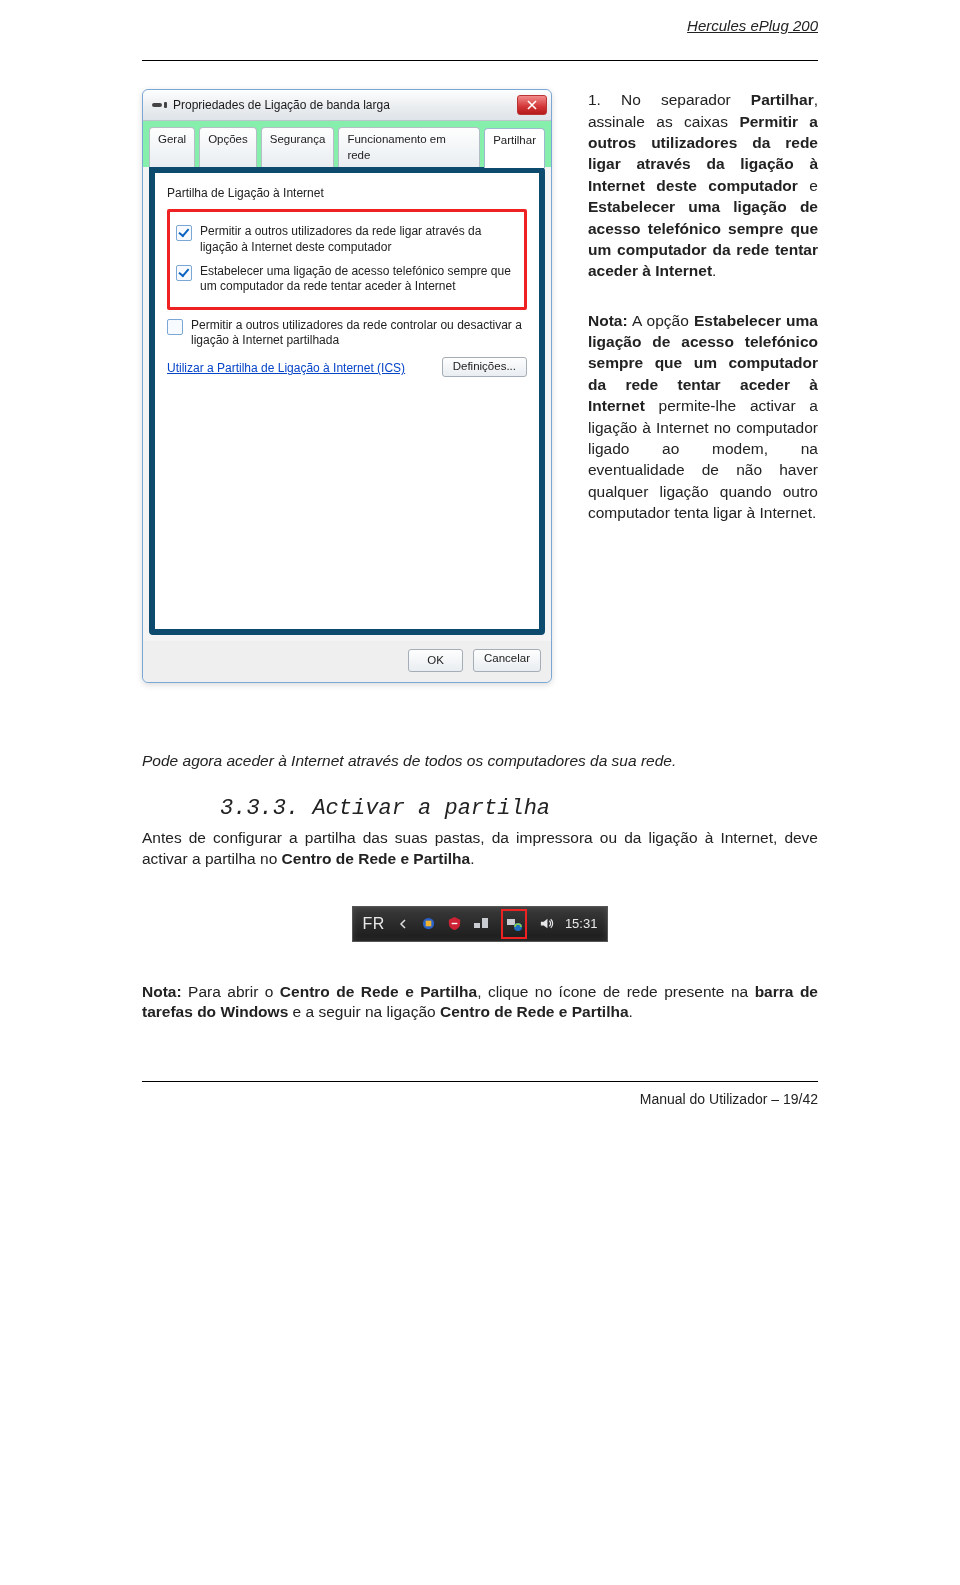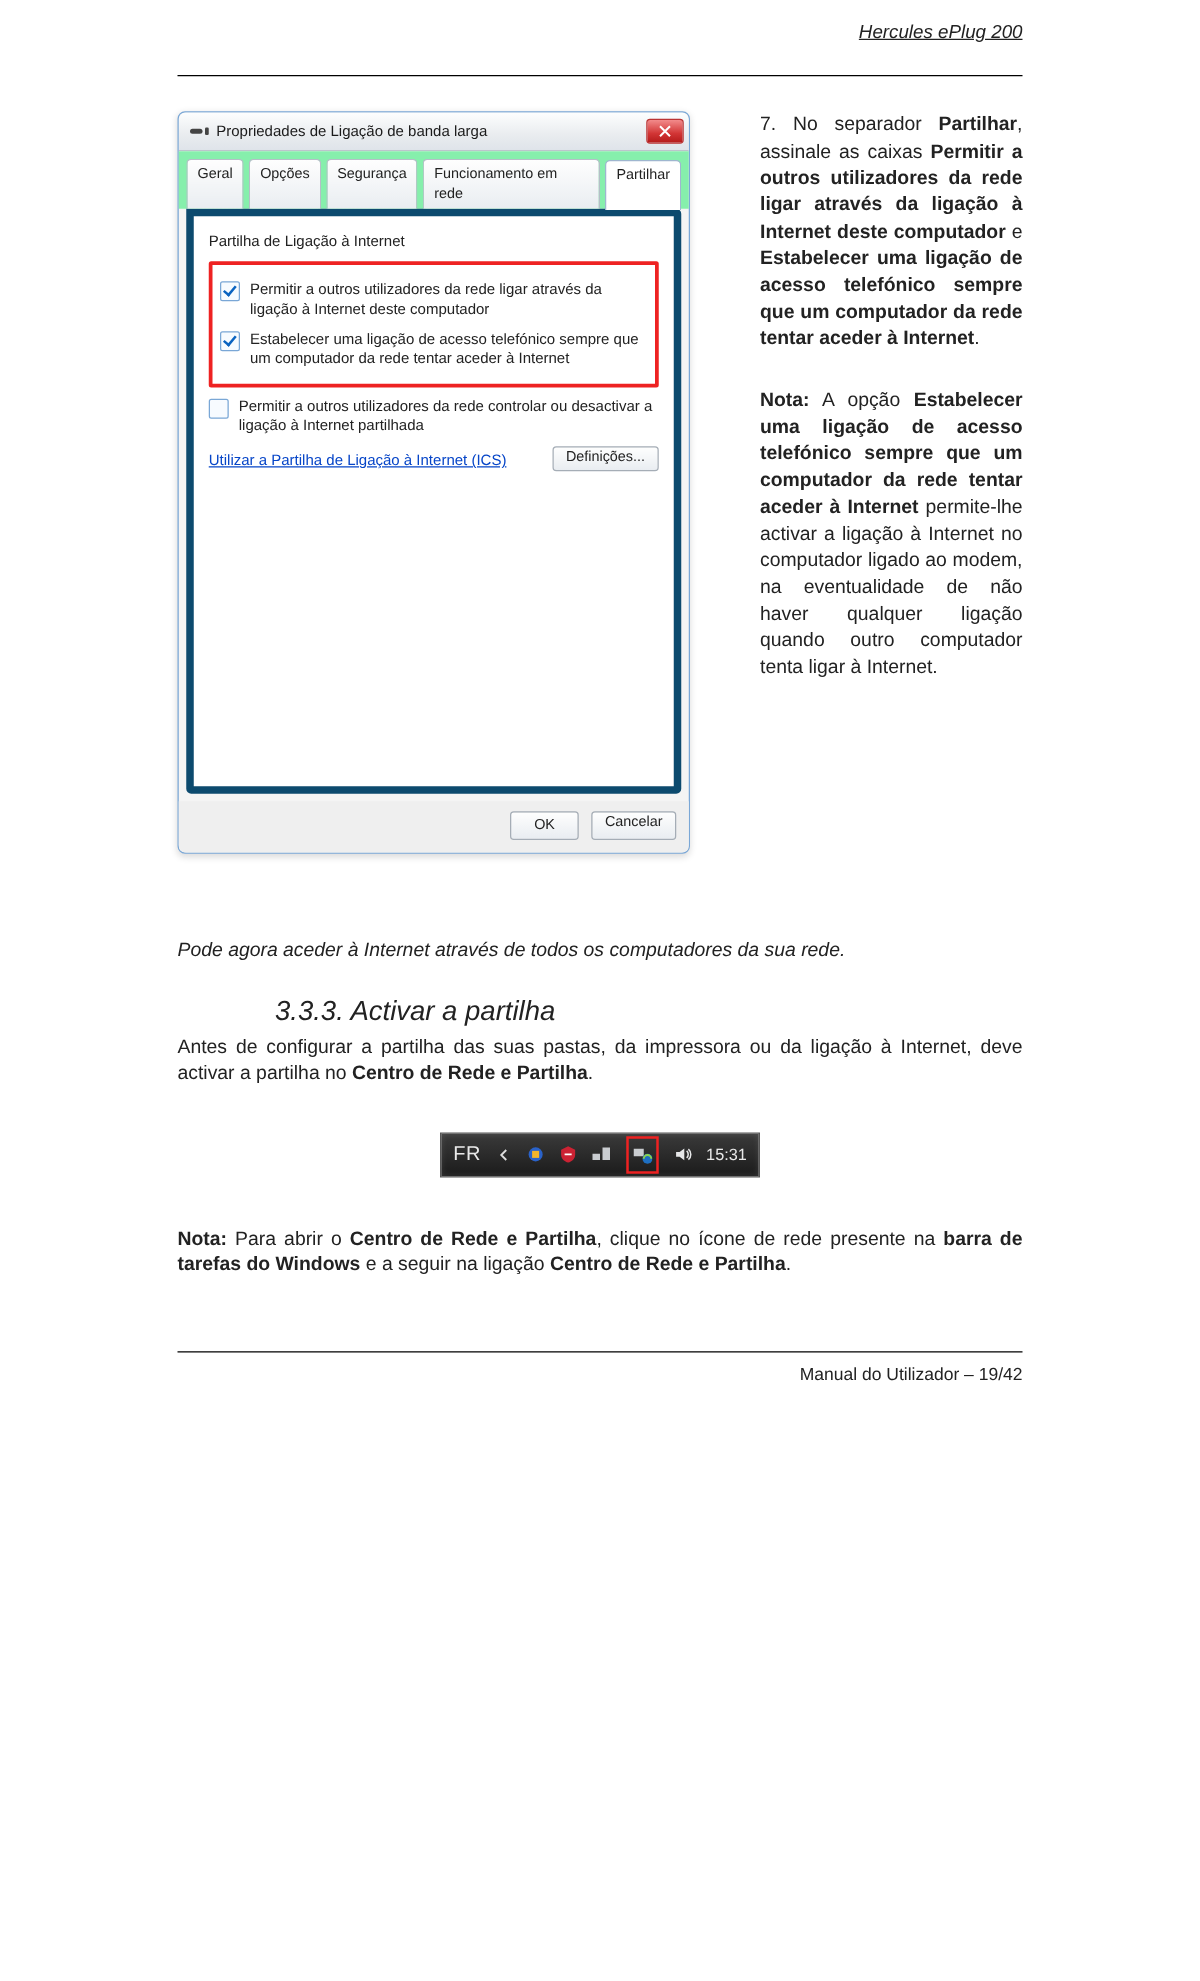--- a/index.html
+++ b/index.html
@@ -1,19 +1,19 @@
 <!DOCTYPE html>
 <html><head>
 <meta charset="utf-8">
 <style>
 body{margin:0;font-family:Arial,Helvetica,sans-serif;background:#fff;color:#222;font-size:15px;line-height:1.35}
 .page{width:768px;min-height:1585px;margin:0 auto;position:relative;box-sizing:border-box;padding:16px 46px 40px}
 .header-title{text-align:right;font-style:italic;font-size:15px;text-decoration:underline;margin:0 0 24px}
 .header-rule{border:0;border-top:1px solid #000;margin:2px 0 28px}
-.two-col{display:flex;gap:56px;align-items:flex-start}
+.two-col{display:flex;gap:36px;align-items:flex-start}
 .left-col{flex:0 0 408px}
 .right-col{flex:1;font-size:15.5px;line-height:1.38}
 .dlg{width:408px;border:1px solid #7aa7d6;border-radius:6px;background:#f4f4f4;box-shadow:0 2px 6px rgba(0,0,0,.15)}
 .dlg-titlebar{display:flex;align-items:center;height:30px;background:linear-gradient(180deg,#fdfefe,#e9ecef 60%,#dfe4ea);border-bottom:1px solid #bcc4cc;border-radius:6px 6px 0 0;padding:0 4px 0 8px;gap:6px}
 .dlg-titlebar .ico{width:16px;height:14px;display:inline-block;position:relative}
 .ico-plug::before{content:"";position:absolute;left:1px;top:5px;width:10px;height:4px;background:#444;border-radius:2px}
 .ico-plug::after{content:"";position:absolute;right:0;top:4px;width:3px;height:6px;background:#444;border-radius:1px}
 .dlg-title{font-size:12px;color:#1a1a1a;flex:1}
 .dlg-close{width:28px;height:18px;border:1px solid #b33;border-radius:3px;background:linear-gradient(180deg,#f28b8b,#d23535 60%,#b51b1b);display:flex;align-items:center;justify-content:center}
 .dlg-close svg{width:10px;height:10px}
@@ -27,21 +27,21 @@
 .chk.on::after{content:"";display:block;width:4px;height:8px;border:solid #0a63c0;border-width:0 2px 2px 0;transform:rotate(40deg) translate(-1px,-1px)}
 .hl{border:3px solid #e22;border-radius:2px;padding:4px 6px}
 .opt-text{flex:1;line-height:1.3}
 .ics-row{display:flex;align-items:flex-end;justify-content:space-between;margin-top:8px}
 .link{color:#0645c8;text-decoration:underline;font-size:12px;cursor:pointer}
 .btn{font-size:11.5px;padding:1px 10px;border:1px solid #a5adb6;border-radius:3px;background:linear-gradient(180deg,#fefefe,#e9edf1);cursor:default}
 .dlg-footer{display:flex;justify-content:flex-end;gap:10px;padding:8px 10px 10px;background:#efefef;border-radius:0 0 6px 6px}
 .btn-ok{padding:3px 18px}
 .step4 .b{font-weight:700}
 .mid{margin-top:68px;font-style:italic;font-size:15.5px}
-.sec333{margin:22px 0 4px 78px;font-family:Liberation Sans, sans-serif;font-style:italic;font-size:22px}
+.sec333{margin:22px 0 4px 78px;font-family:Liberation Mono, monospace;font-style:italic;font-size:22px}
 .sec-body{font-size:15.5px}
 .tray-wrap{display:flex;justify-content:center;margin:36px 0 40px}
 .tray{display:flex;align-items:center;height:34px;background:linear-gradient(180deg,#3a3a3a,#1b1b1b);border:1px solid #555;box-shadow:inset 0 0 6px rgba(255,255,255,.12);padding:0 10px;gap:10px;color:#e9e9e9;font-size:13px}
 .lang{font-size:16px;letter-spacing:.5px}
 .glyph{width:16px;height:16px;display:flex;align-items:center;justify-content:center}
 .red-box{width:22px;height:26px;border:2px solid #e22;display:flex;align-items:center;justify-content:center;margin:0 2px}
 .footer-note{font-size:15.5px}
 .page-rule{border:0;border-top:1px solid #000;margin-top:58px}
 .page-foot{text-align:right;font-size:14px;margin-top:4px}
 svg{display:block}
@@ -96,21 +96,21 @@
         </div>
         <div class="dlg-footer">
           <span class="btn btn-ok">OK</span>
           <span class="btn">Cancelar</span>
         </div>
       </div>
     </div>
 
     <div class="right-col">
       <div class="step4" style="text-align:justify">
-        <span>7. No separador </span><span class="b">Partilhar</span><span>, assinale as caixas </span><span class="b">Permitir a outros utilizadores da rede ligar através da ligação à Internet deste computador</span><span> e </span><span class="b">Estabelecer uma ligação de acesso telefónico sempre que um computador da rede tentar aceder à Internet</span><span>.</span>
+        <span>1. No separador </span><span class="b">Partilhar</span><span>, assinale as caixas </span><span class="b">Permitir a outros utilizadores da rede ligar através da ligação à Internet deste computador</span><span> e </span><span class="b">Estabelecer uma ligação de acesso telefónico sempre que um computador da rede tentar aceder à Internet</span><span>.</span>
       </div>
       <div style="height:28px"></div>
       <div style="text-align:justify">
         <span style="font-weight:700">Nota:</span><span> A opção </span><span style="font-weight:700">Estabelecer uma ligação de acesso telefónico sempre que um computador da rede tentar aceder à Internet</span><span> permite-lhe activar a ligação à Internet no computador ligado ao modem, na eventualidade de não haver qualquer ligação quando outro computador tenta ligar à Internet.</span>
       </div>
     </div>
   </div>
 
   <div class="mid">Pode agora aceder à Internet através de todos os computadores da sua rede.</div>
 

